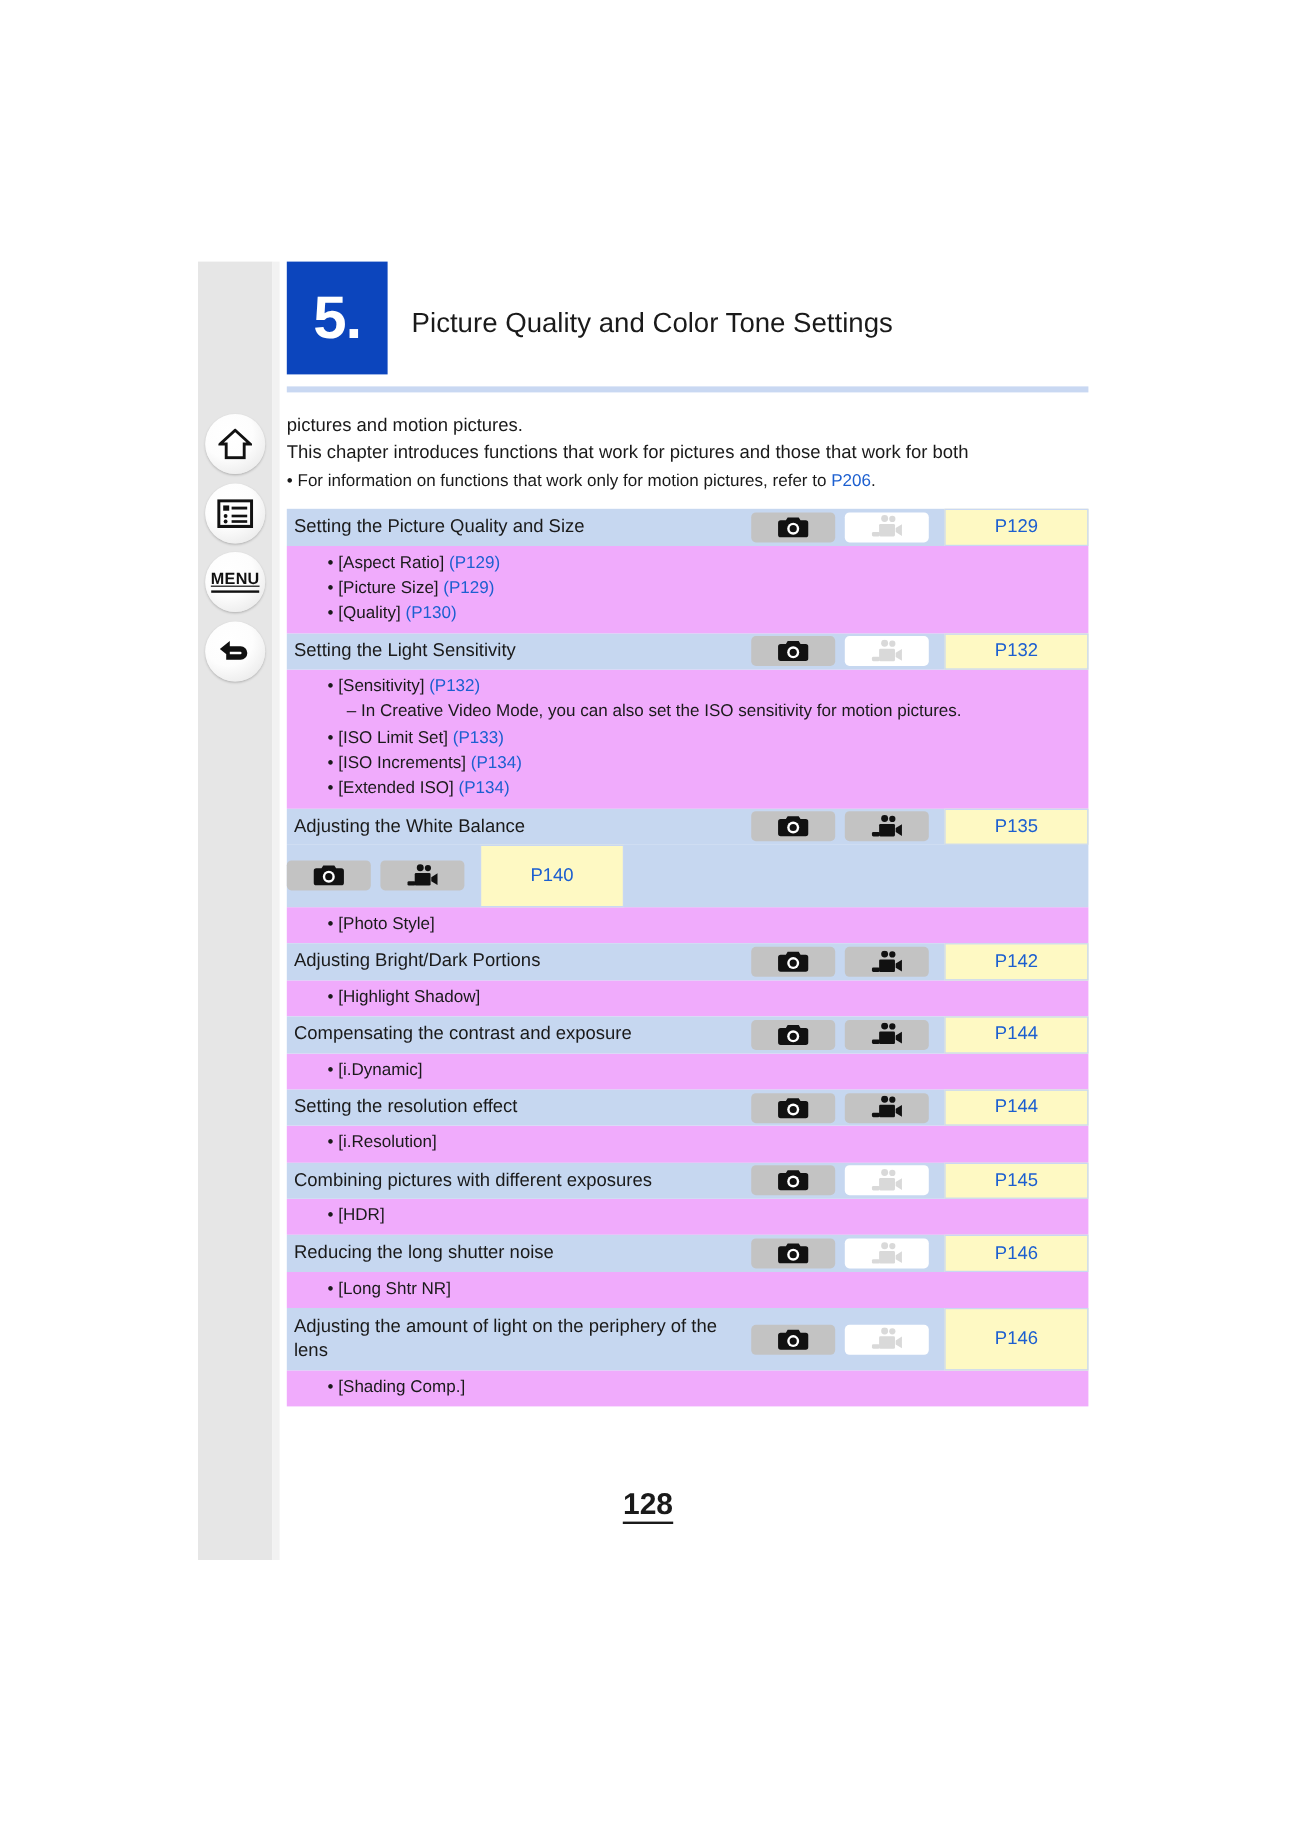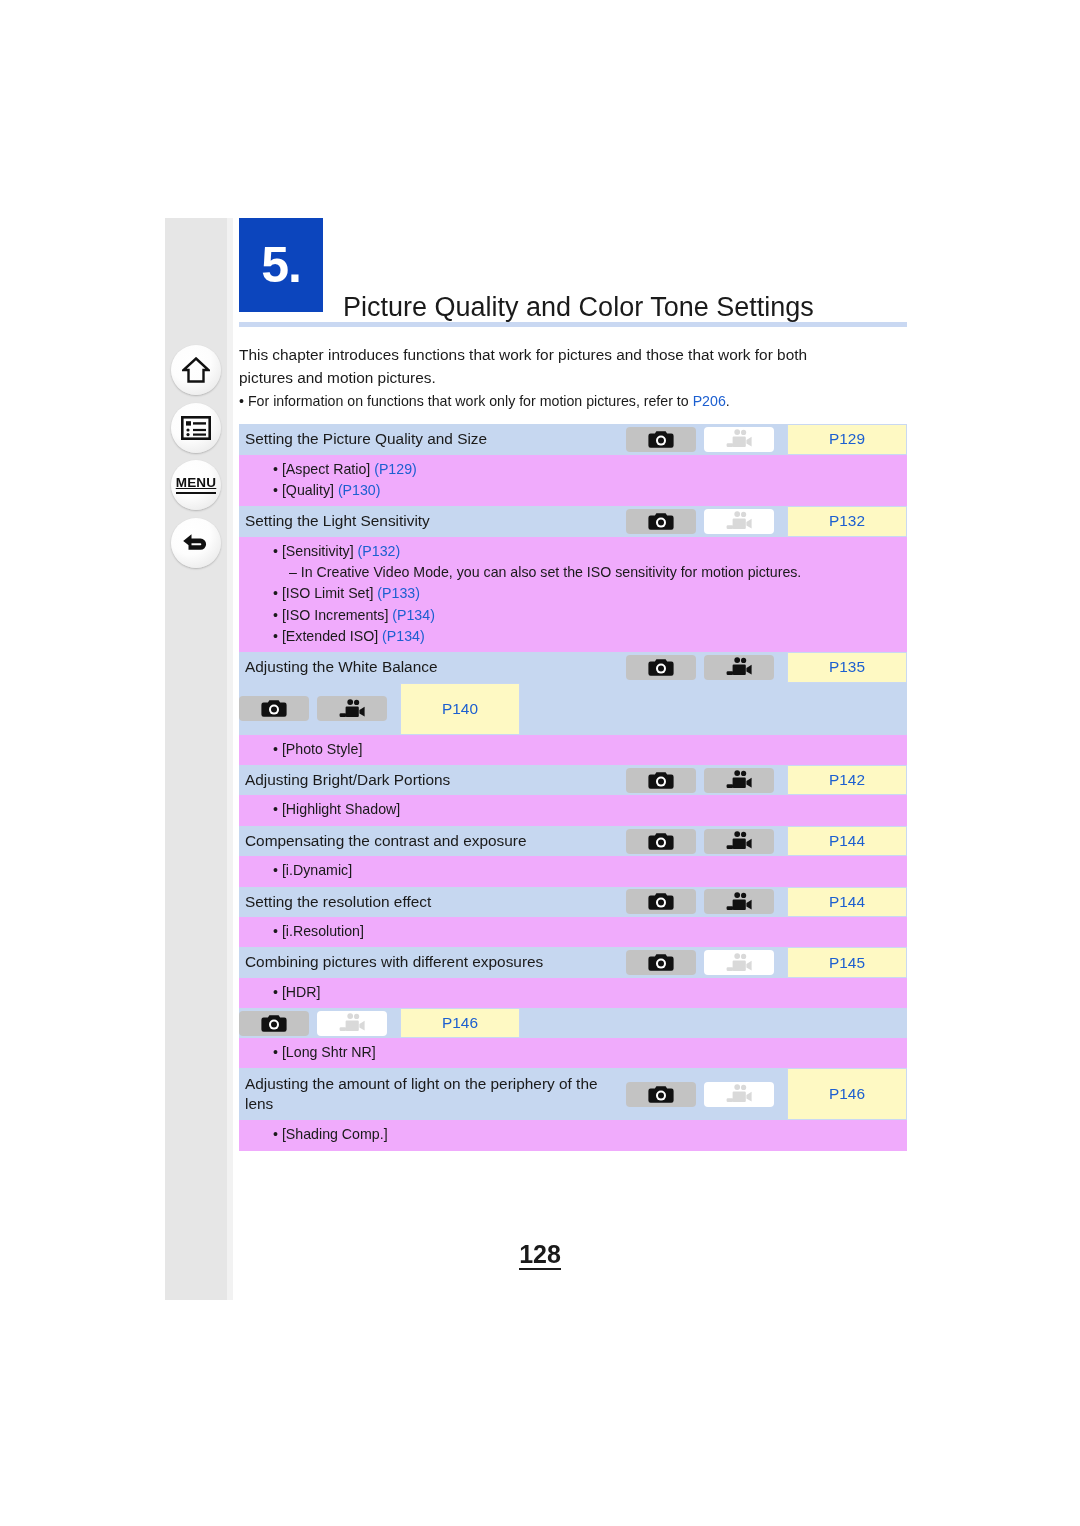--- a/index.html
+++ b/index.html
@@ -86,25 +86,24 @@
     font-weight: 700;
     display: flex;
     align-items: center;
     justify-content: center;
     letter-spacing: -1px;
   }
   .chapter-title {
     position: absolute;
     left: 104px;
     top: 38px;
-    font-size: 27px;
+    font-size: 23px;
     font-weight: 400;
     color: #1a1a1a;
     white-space: nowrap;
-    margin-top: 36px;
   }
   .head-rule {
     position: absolute;
     left: 0;
     top: 104px;
     width: 668px;
     height: 5px;
     background: #c9d8f2;
   }
 
@@ -253,22 +252,22 @@
 
 <div class="content">
 
   <div class="chapter-head">
     <div class="chapter-num">5.</div>
     <div class="chapter-title">Picture Quality and Color Tone Settings</div>
     <div class="head-rule"></div>
   </div>
 
   <div class="intro">
+    <p>pictures and motion pictures.</p>
     <p>This chapter introduces functions that work for pictures and those that work for both</p>
-    <p>pictures and motion pictures.</p>
     <p class="bullet-line"><span>• For information on functions that work only for motion pictures, refer to </span><span class="lnk">P206</span><span>.</span></p>
   </div>
 
   <div class="toc" id="toc-body">
       <div class="row">
         <div class="row-title">Setting the Picture Quality and Size</div>
         <div class="icons">
           <div class="pill on">
             <svg width="26" height="19" viewBox="0 0 26 19" aria-hidden="true">
               <path d="M8.4 1.2 L17.6 1.2 L19.1 3.6 L23.4 3.6 A2.2 2.2 0 0 1 25.6 5.8 L25.6 15.6 A2.2 2.2 0 0 1 23.4 17.8 L2.6 17.8 A2.2 2.2 0 0 1 0.4 15.6 L0.4 5.8 A2.2 2.2 0 0 1 2.6 3.6 L6.9 3.6 Z" fill="#111111"></path>
@@ -283,20 +282,21 @@
               <rect x="6.6" y="7.6" width="13.2" height="10.4" rx="1.1" fill="#d9d9d9"></rect>
               <path d="M20.4 11.0 L25.6 7.8 L25.6 17.6 L20.4 14.4 Z" fill="#d9d9d9"></path>
               <rect x="0.6" y="14.3" width="6.6" height="3.7" rx="1.2" fill="#d9d9d9"></rect>
             </svg>
           </div>
         </div>
         <div class="page-cell">P129</div>
       </div>
       <div class="subs">
         <div class="sub"><span>• [Aspect Ratio] </span><span class="lnk">(P129)</span></div>
+        <div class="sub"><span>• [Picture Size] </span><span class="lnk">(P129)</span></div>
         <div class="sub"><span>• [Quality] </span><span class="lnk">(P130)</span></div>
       </div>
       <div class="row">
         <div class="row-title">Setting the Light Sensitivity</div>
         <div class="icons">
           <div class="pill on">
             <svg width="26" height="19" viewBox="0 0 26 19" aria-hidden="true">
               <path d="M8.4 1.2 L17.6 1.2 L19.1 3.6 L23.4 3.6 A2.2 2.2 0 0 1 25.6 5.8 L25.6 15.6 A2.2 2.2 0 0 1 23.4 17.8 L2.6 17.8 A2.2 2.2 0 0 1 0.4 15.6 L0.4 5.8 A2.2 2.2 0 0 1 2.6 3.6 L6.9 3.6 Z" fill="#111111"></path>
               <circle cx="13" cy="10.6" r="5.0" fill="#ffffff"></circle>
               <circle cx="13" cy="10.6" r="3.0" fill="#111111"></circle>
@@ -461,20 +461,21 @@
               <rect x="0.6" y="14.3" width="6.6" height="3.7" rx="1.2" fill="#d9d9d9"></rect>
             </svg>
           </div>
         </div>
         <div class="page-cell">P145</div>
       </div>
       <div class="subs">
         <div class="sub"><span>• [HDR]</span></div>
       </div>
       <div class="row">
+        <div class="row-title">Reducing the long shutter noise</div>
         <div class="icons">
           <div class="pill on">
             <svg width="26" height="19" viewBox="0 0 26 19" aria-hidden="true">
               <path d="M8.4 1.2 L17.6 1.2 L19.1 3.6 L23.4 3.6 A2.2 2.2 0 0 1 25.6 5.8 L25.6 15.6 A2.2 2.2 0 0 1 23.4 17.8 L2.6 17.8 A2.2 2.2 0 0 1 0.4 15.6 L0.4 5.8 A2.2 2.2 0 0 1 2.6 3.6 L6.9 3.6 Z" fill="#111111"></path>
               <circle cx="13" cy="10.6" r="5.0" fill="#ffffff"></circle>
               <circle cx="13" cy="10.6" r="3.0" fill="#111111"></circle>
             </svg>
           </div>
           <div class="pill off">
             <svg width="26" height="20" viewBox="0 0 26 20" aria-hidden="true">

